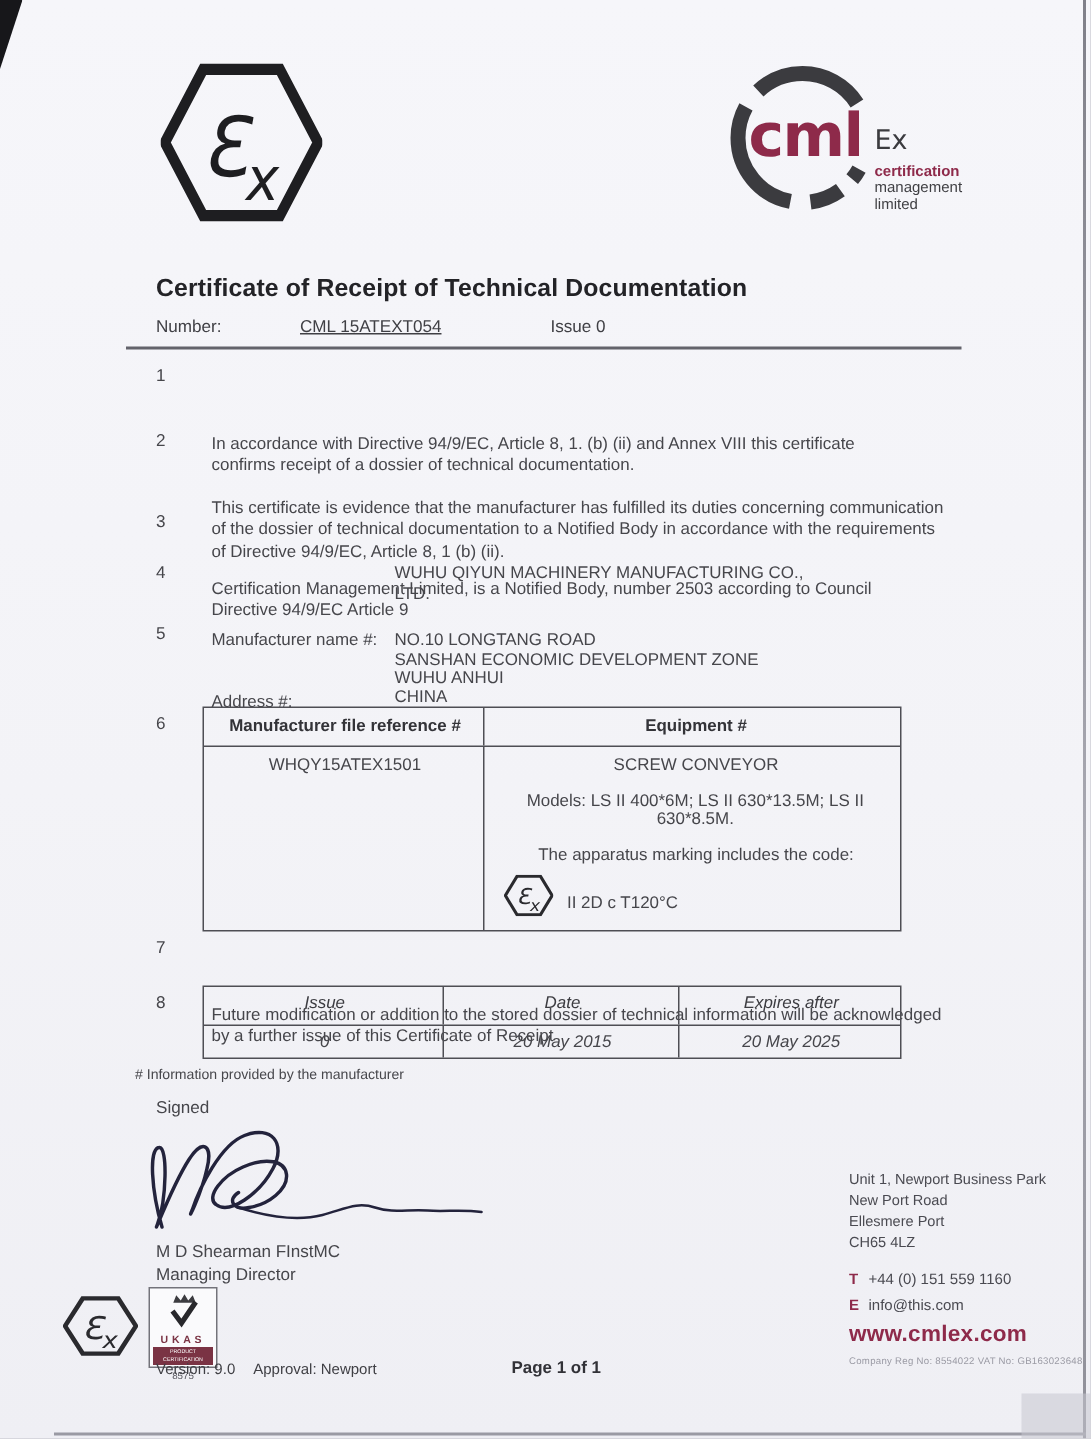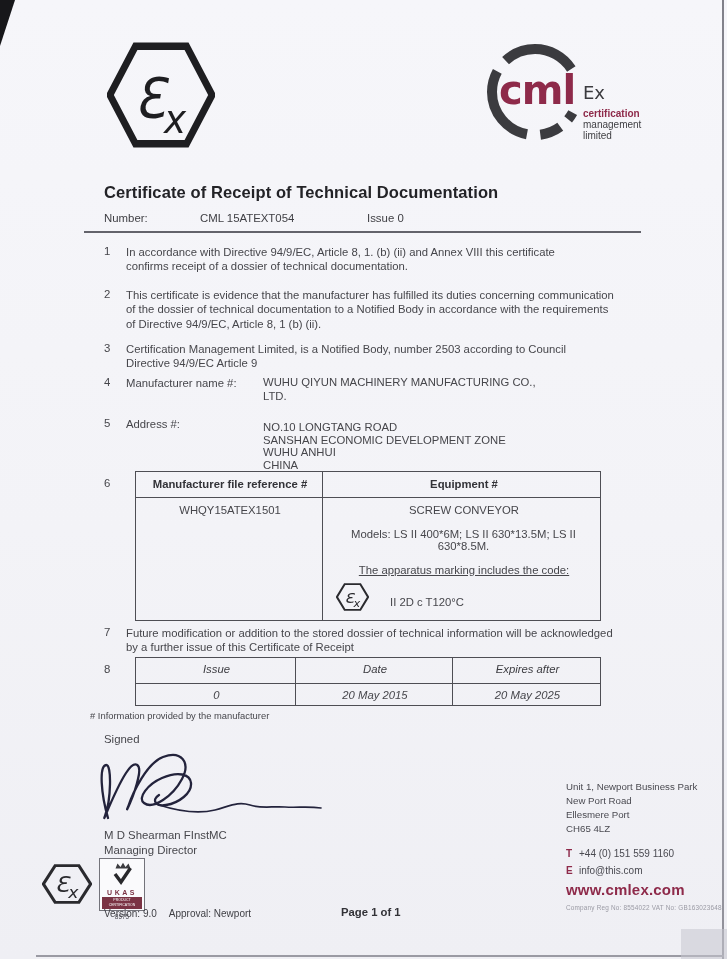--- a/index.html
+++ b/index.html
@@ -13,36 +13,36 @@
   .corner-tl{left:0;top:0;width:15px;height:46px;background:#17171a;clip-path:polygon(0 0,100% 0,0 100%);}
   .edge-r{right:3px;top:0;width:2px;height:100%;background:linear-gradient(180deg,#808089 0%,#a9a9b2 60%,#8f8f98 100%);}
   .edge-b{left:36px;right:3px;bottom:2px;height:2px;background:#9a9aa3;}
   .corner-br{right:0;bottom:0;width:46px;height:30px;background:#c6c6cf;opacity:.55;}
   
   .title{left:104px;top:183px;font-size:16.5px;font-weight:bold;color:#232327;letter-spacing:.1px;}
   .numrow{top:212px;font-size:11.4px;color:#404045;}
   .rule{left:84px;top:231px;width:557px;height:1.5px;background:#63636b;}
   
   .num{left:104px;width:24px;font-size:11.4px;}
-  .itext{left:126px;font-size:11.3px;line-height:14.3px;}
+  .itext{left:141px;font-size:11.3px;line-height:14.3px;margin-top:44px;}
   .w1{width:468px;} .w2{width:494px;}
   .val{left:263px;font-size:11.3px;line-height:13.5px;}
   .addr{line-height:12.7px;}
   
   .tbl{left:135px;width:466px;border:1.2px solid #4e4e54;box-sizing:border-box;font-size:11.3px;background:transparent;text-align:center;}
   .trow{display:flex;box-sizing:border-box;}
   .cell{box-sizing:border-box;padding:6px 8px 0 10px;}
   .t1 .ca{width:187px;border-right:1.2px solid #4e4e54;}
   .t1 .cb{flex:1;padding-left:13px;}
   .t1h{height:26px;border-bottom:1.2px solid #4e4e54;font-weight:bold;color:#333338;}
   .t1b{height:122px;}
   .cb p{margin:0 0 0 0;}
   .p2{margin-top:12px !important;width:255px;}
-  .p3{margin-top:12px !important;text-decoration:underline;}
-  .markrow{margin-top:7px;display:flex;align-items:flex-end;gap:21px;}
+  .p3{margin-top:12px !important;}
+  .markrow{margin-top:7px;display:flex;align-items:flex-end;gap:9px;}
   .markcode{padding-bottom:3px;}
   .t2h{height:26px;border-bottom:1.2px solid #4e4e54;color:#3c3c41;}
   .t2b{height:21px;}
   .t2 .c1{width:160px;border-right:1.2px solid #4e4e54;}
   .t2 .c2{width:157px;border-right:1.2px solid #4e4e54;}
   .t2 .c3{flex:1;}
   .t2 .cell{padding-top:5px;font-style:italic;}
   .footnote{left:90px;top:710px;font-size:9.4px;color:#47474c;}
   
   .signed{left:104px;top:733px;font-size:11.4px;}
@@ -90,21 +90,21 @@
     <circle cx="58" cy="54" r="43" fill="none" stroke="#3b3b3f" stroke-width="10" pathLength="100" stroke-dasharray="0 8 3 4 8 5 30 5 28 9"></circle>
     <text x="22" y="66" font-size="40" font-weight="bold" fill="#8e2a4a" letter-spacing="-1" font-family="'DejaVu Sans',sans-serif">cml</text>
     <text x="106" y="61" font-size="18" fill="#3b3b3f" font-family="'DejaVu Sans',sans-serif">Ex</text>
     <text x="106" y="79" font-size="10" font-weight="bold" fill="#8e2a4a" font-family="'Liberation Sans',sans-serif">certification</text>
     <text x="106" y="90" font-size="10" fill="#3f3f43" font-family="'Liberation Sans',sans-serif">management</text>
     <text x="106" y="101" font-size="10" fill="#3f3f43" font-family="'Liberation Sans',sans-serif">limited</text>
   </svg>
 
   <div class="abs title">Certificate of Receipt of Technical Documentation</div>
   <div class="abs numrow" style="left:104px;">Number:</div>
-  <div class="abs numrow" style="left:200px;">CML 15ATEXT054</div>
+  <div class="abs numrow" style="left:200px;text-decoration:underline;">CML 15ATEXT054</div>
   <div class="abs numrow" style="left:367px;">Issue 0</div>
   <div class="abs rule"></div>
 
   <div class="abs num" style="top:245px">1</div>
   <div class="abs itext w1" style="top:245px">In accordance with Directive 94/9/EC, Article 8, 1. (b) (ii) and Annex VIII this certificate confirms receipt of a dossier of technical documentation.</div>
 
   <div class="abs num" style="top:288px">2</div>
   <div class="abs itext w2" style="top:288px">This certificate is evidence that the manufacturer has fulfilled its duties concerning communication of the dossier of technical documentation to a Notified Body in accordance with the requirements of Directive 94/9/EC, Article 8, 1 (b) (ii).</div>
 
   <div class="abs num" style="top:342px">3</div>

